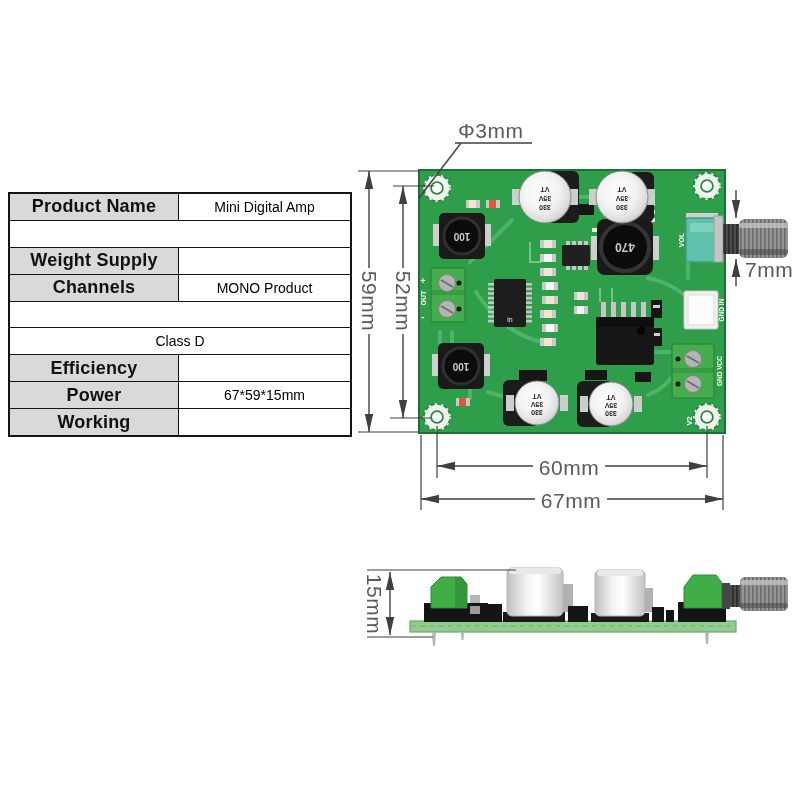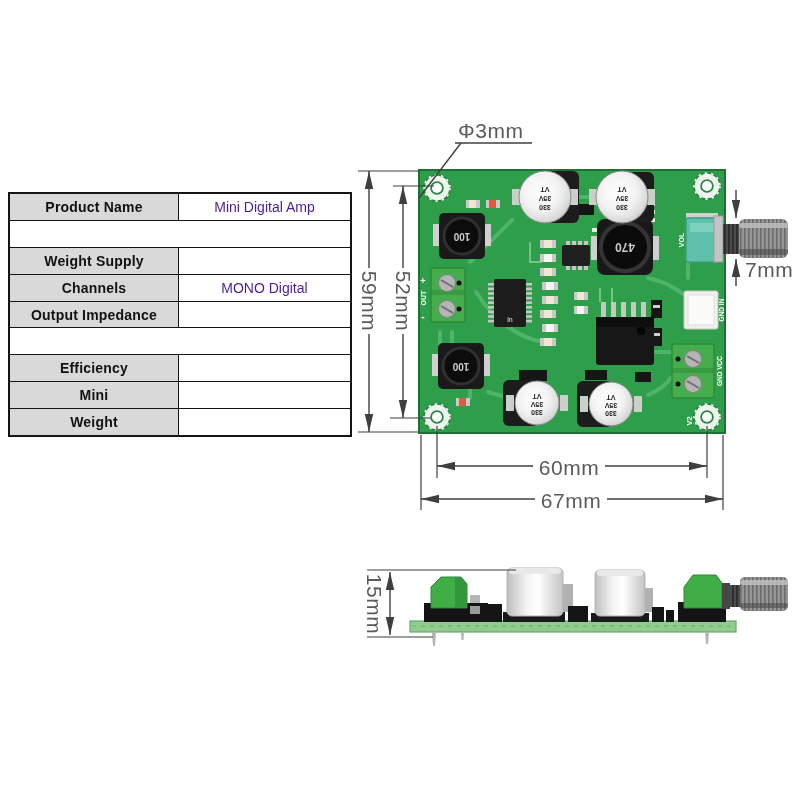--- a/index.html
+++ b/index.html
@@ -7,23 +7,23 @@
        font-family:"Liberation Sans",sans-serif;}
   .scene{position:absolute;left:0;top:0;}
 
   
   .spec-table{position:absolute;left:8px;top:192px;width:344px;height:245px;
     border:2px solid #141414;background:#fff;display:flex;flex-direction:column;box-sizing:border-box;}
   .trow{flex:1;display:flex;border-top:1.5px solid #141414;min-height:0;}
   .trow:first-child{border-top:none;}
   .th{width:168px;background:#d9d9d9;border-right:1.5px solid #141414;
     display:flex;align-items:center;justify-content:center;
-    font-size:14px;font-weight:bold;color:#111;letter-spacing:.2px;}
+    font-size:18px;font-weight:bold;color:#111;letter-spacing:.2px;}
   .td{flex:1;display:flex;align-items:center;justify-content:center;
-    font-size:14px;color:#4c1d95;}
+    font-size:14px;color:#000000;}
 
   
   text{font-family:"Liberation Sans",sans-serif;}
   .dim{fill:#5a5a5a;font-size:21px;letter-spacing:.5px;}
   .silk{fill:#ffffff;font-weight:bold;}
   .capTxt{fill:#1c1c1c;font-size:7px;font-weight:bold;}
 </style>
 </head>
 <body>
 
@@ -32,35 +32,36 @@
     <div class="th">Product Name</div>
     <div class="td">Mini Digital Amp</div>
   </div>
   <div class="trow">
   </div>
   <div class="trow">
     <div class="th">Weight Supply</div>
   </div>
   <div class="trow">
     <div class="th">Channels</div>
-    <div class="td">MONO Digital</div>
-  </div>
-  <div class="trow">
-    <div class="th">Output Impedance</div>
-  </div>
-  <div class="trow">
+    <div class="td">MONO Product</div>
+  </div>
+  <div class="trow">
+  </div>
+  <div class="trow">
+    <div class="td">Class D</div>
   </div>
   <div class="trow">
     <div class="th">Efficiency</div>
   </div>
   <div class="trow">
-    <div class="th">Mini</div>
-  </div>
-  <div class="trow">
-    <div class="th">Weight</div>
+    <div class="th">Power</div>
+    <div class="td">67*59*15mm</div>
+  </div>
+  <div class="trow">
+    <div class="th">Working</div>
   </div>
 </div>
 
 <svg class="scene" width="800" height="800" viewBox="0 0 800 800">
 <defs>
   <marker id="arr" markerUnits="userSpaceOnUse" markerWidth="18" markerHeight="12" viewBox="0 0 18 10" refX="18" refY="5" orient="auto-start-reverse">
     <path d="M18,5 L0,0.8 L0,9.2 Z" fill="#3f3f3f"></path>
   </marker>
   <radialGradient id="capTop" cx="42%" cy="40%" r="65%">
     <stop offset="0%" stop-color="#ffffff"></stop>

